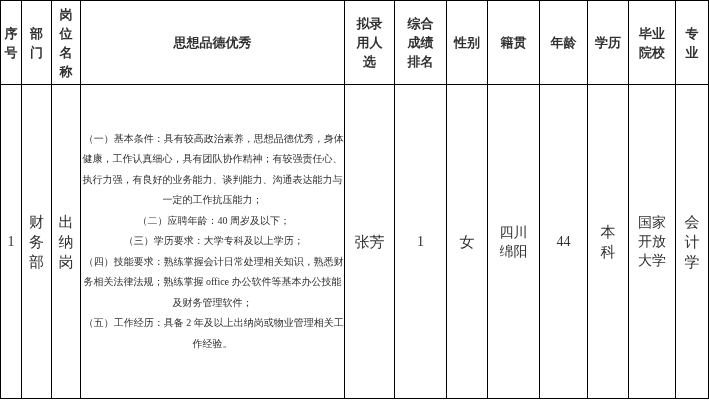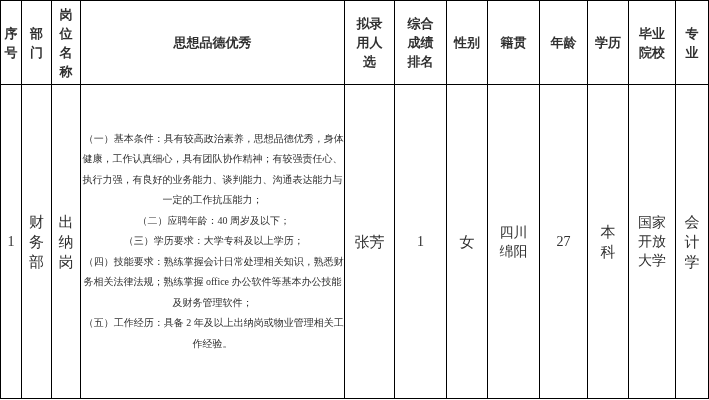--- a/index.html
+++ b/index.html
@@ -120,21 +120,21 @@
       <td class="req-cell"> （一）基本条件：具有较高政治素养，思想品德优秀，身体健康，工作认真细心，具有团队协作精神；有较强责任心、执行力强，有良好的业务能力、谈判能力、沟通表达能力与一定的工作抗压能力；
  （二）应聘年龄：40 周岁及以下；
  （三）学历要求：大学专科及以上学历；
  （四）技能要求：熟练掌握会计日常处理相关知识，熟悉财务相关法律法规；熟练掌握 office 办公软件等基本办公技能及财务管理软件；
  （五）工作经历：具备 2 年及以上出纳岗或物业管理相关工作经验。</td>
       <td class="bcell">张芳</td>
       <td class="bcell num">1</td>
       <td class="bcell">女</td>
       <td class="bcell small">四川
 绵阳</td>
-      <td class="bcell num">27</td>
+      <td class="bcell num">44</td>
       <td class="bcell">本
 科</td>
       <td class="bcell small">国家
 开放
 大学</td>
       <td class="bcell">会
 计
 学</td>
     </tr>
   </tbody>

